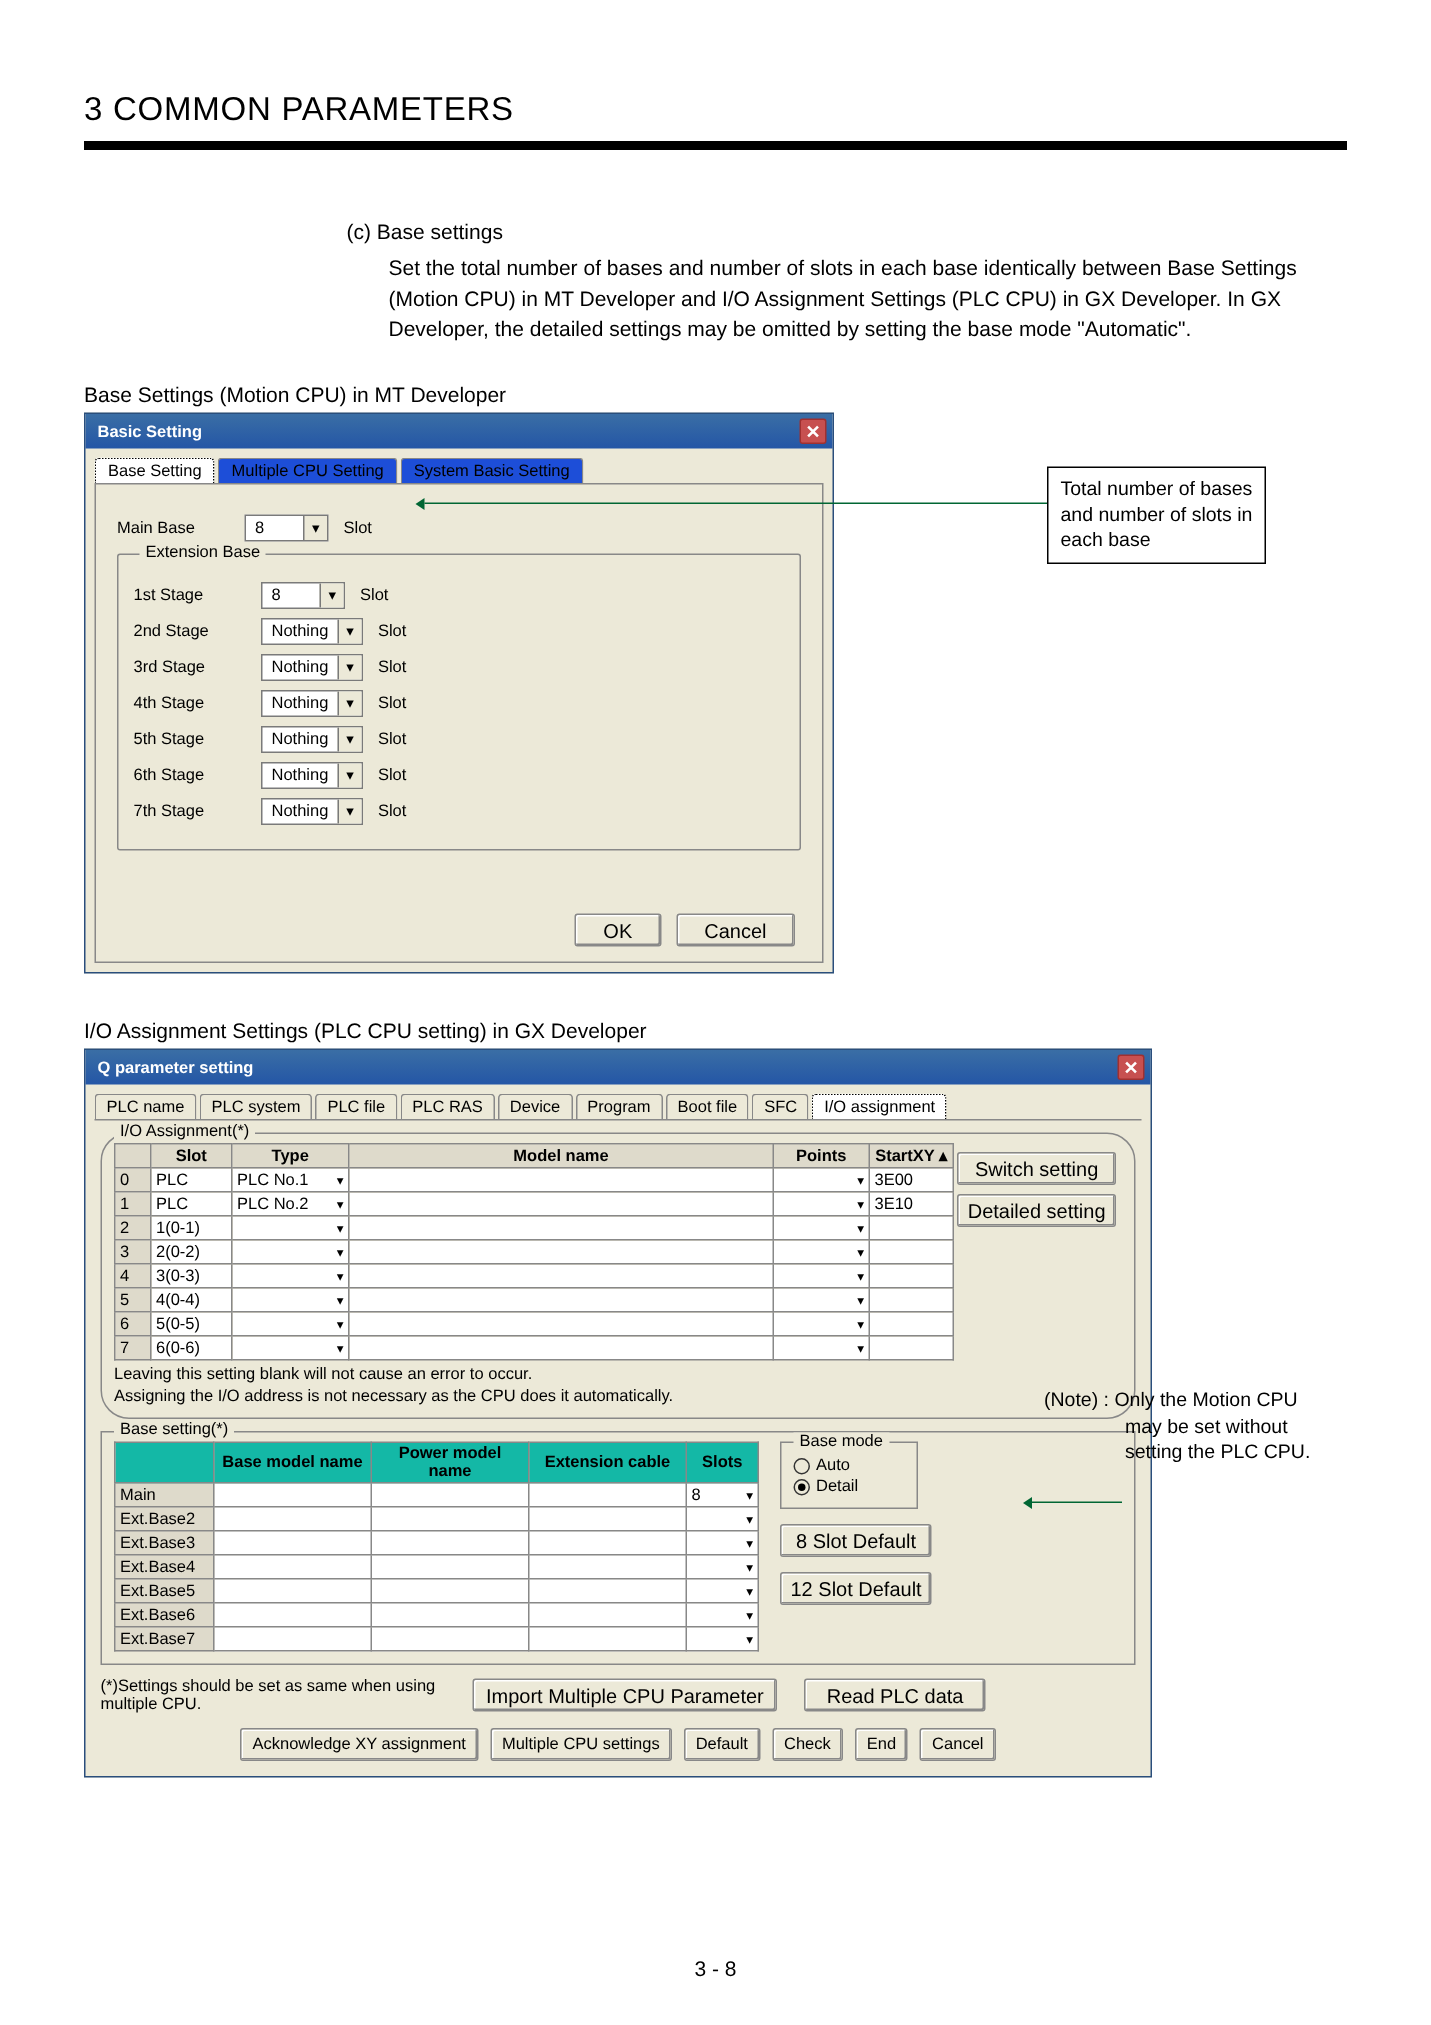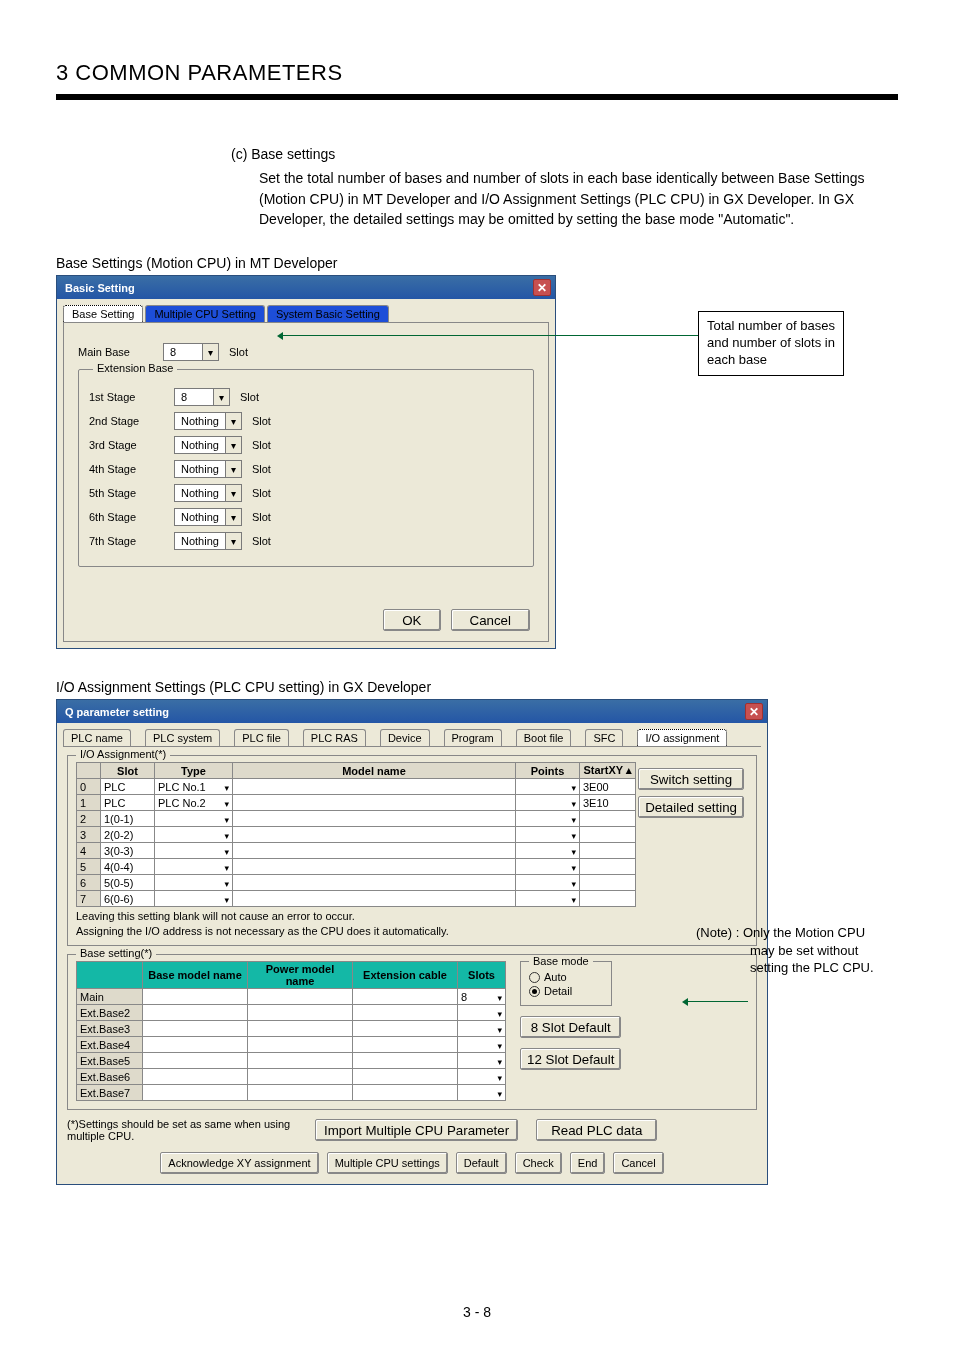--- a/index.html
+++ b/index.html
@@ -106,21 +106,21 @@
     border-top:4px solid transparent;border-bottom:4px solid transparent;
     border-right:6px solid #063;
   }
 
   
   .dlg2 {
     width:712px;border:1px solid #2a4e7c;background:#ece9d8;
     font-family:Tahoma,Arial,sans-serif;font-size:11px;position:relative;
   }
   .dlg2 .tablist {
-    display:flex;gap:12px;margin:6px 6px 0 6px;flex-wrap:wrap;
+    display:flex;gap:0;margin:6px 6px 0 6px;flex-wrap:wrap;
     border-bottom:1px solid #888;
   }
   .dlg2 .tablist .t {
     border:1px solid #888;border-bottom:none;padding:2px 7px;background:#ece9d8;
     border-radius:3px 3px 0 0;margin-right:2px;
   }
   .dlg2 .tablist .t.active { background:#fff;border:1px dotted #000;border-bottom:none; }
   .dlg2 .panel { padding:8px 10px 10px 10px; }
   .fieldset {
     border:1px solid #888;padding:6px 8px 8px 8px;margin-bottom:8px;position:relative;
@@ -286,21 +286,21 @@
         <div class="t">PLC file</div>
         <div class="t">PLC RAS</div>
         <div class="t">Device</div>
         <div class="t">Program</div>
         <div class="t">Boot file</div>
         <div class="t">SFC</div>
         <div class="t active">I/O assignment</div>
       </div>
       <div class="panel">
 
-        <div class="fieldset" style="padding-right:120px;">
+        <div class="fieldset" style="padding-right:120px;border-radius:19px;">
           <span class="legend">I/O Assignment(*)</span>
           <table class="iogrid">
             <colgroup>
               <col style="width:24px">
                 <col style="width:54px">
                 <col style="width:78px">
               <col>
                 <col style="width:64px">
                 <col style="width:56px">
             </colgroup>

